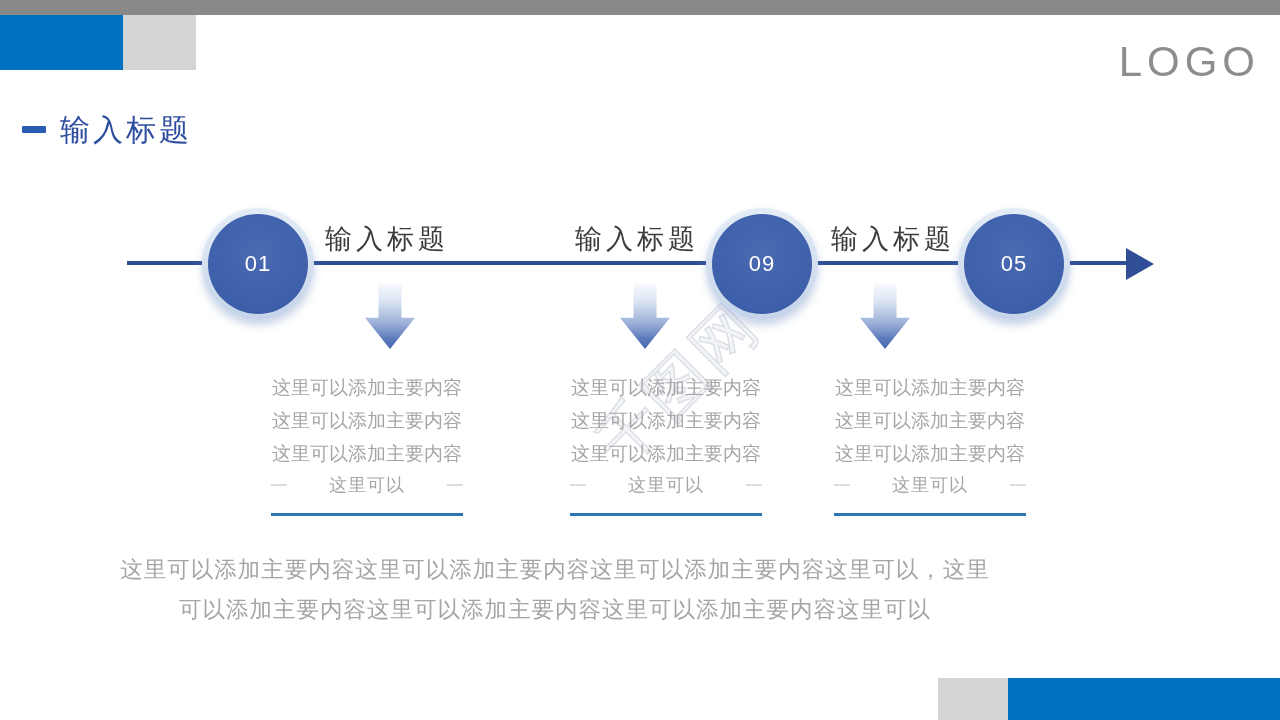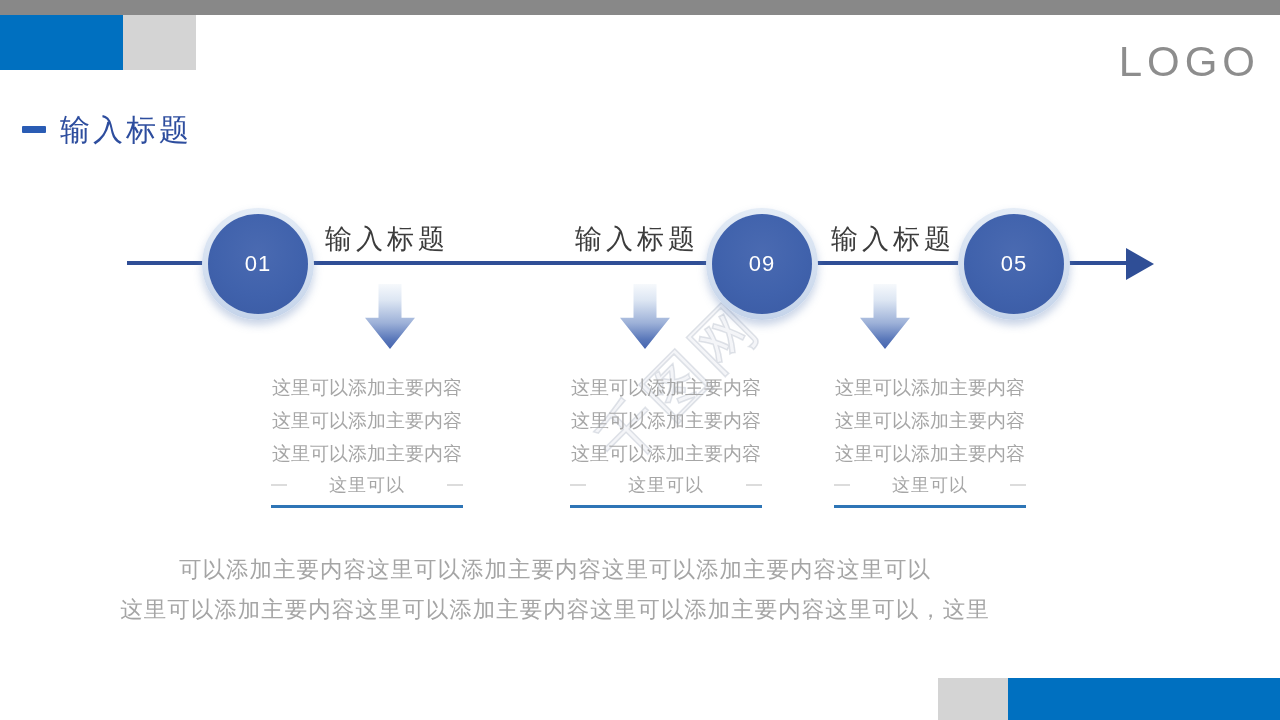--- a/index.html
+++ b/index.html
@@ -83,21 +83,21 @@
     background: linear-gradient(180deg, #f6f9fc 0%, #dde6f3 25%, #9db1d8 60%, #5a78ba 85%, #4765af 100%);
   }
 
   
   .col { position: absolute; top: 356px; width: 192px; z-index: 1; }
   .col-line {
     font-size: 19px; line-height: 33px; color: #a6a6a6;
     text-align: center; white-space: nowrap;
   }
   .col-last {
-    margin-top: 3px; padding-bottom: 8px;
+    margin-top: 3px; padding-bottom: 16px;
     display: flex; align-items: center; justify-content: space-between;
     border-bottom: 3px solid #2e75b6;
   }
   .col-last-text { font-size: 18px; color: #a6a6a6; letter-spacing: 1px; }
   .side-dash { width: 16px; height: 2px; background: #dcdcdc; }
 
   
   .bottom-paragraph {
     position: absolute; left: 55px; top: 535px; width: 1000px;
     text-align: center; z-index: 1;
@@ -178,17 +178,17 @@
     <div class="col-line">这里可以添加主要内容</div>
     <div class="col-line">这里可以添加主要内容</div>
     <div class="col-last">
       <span class="side-dash"></span>
       <span class="col-last-text">这里可以</span>
       <span class="side-dash"></span>
     </div>
   </div>
 
   <div class="bottom-paragraph">
+    <div class="bp-line">这里可以添加主要内容这里可以添加主要内容这里可以添加主要内容这里可以，这里</div>
     <div class="bp-line">可以添加主要内容这里可以添加主要内容这里可以添加主要内容这里可以</div>
-    <div class="bp-line">这里可以添加主要内容这里可以添加主要内容这里可以添加主要内容这里可以，这里</div>
   </div>
 
 </div>
 
 </body></html>

